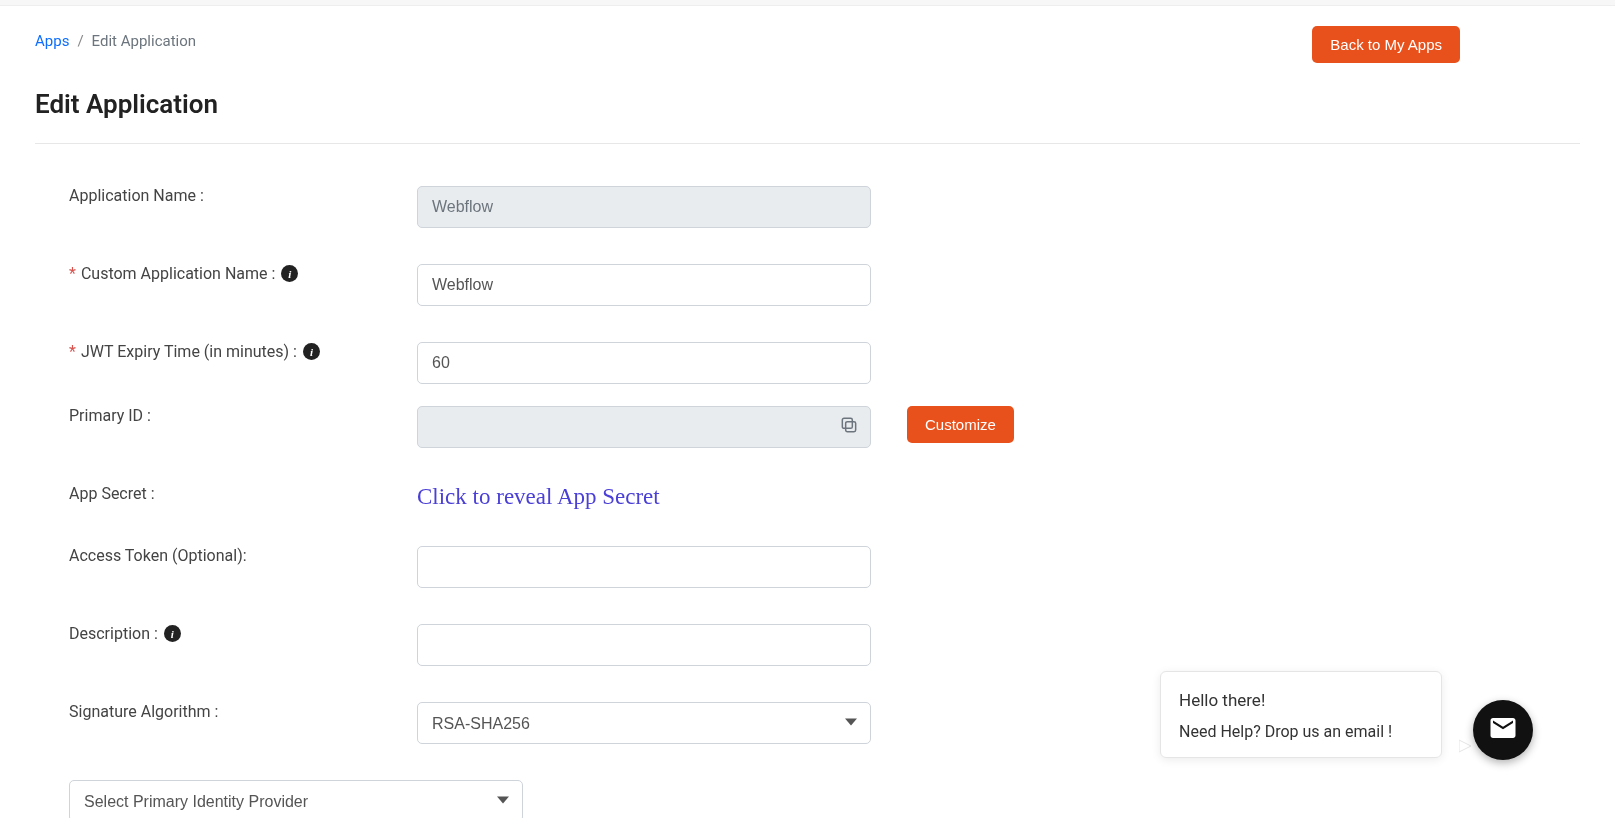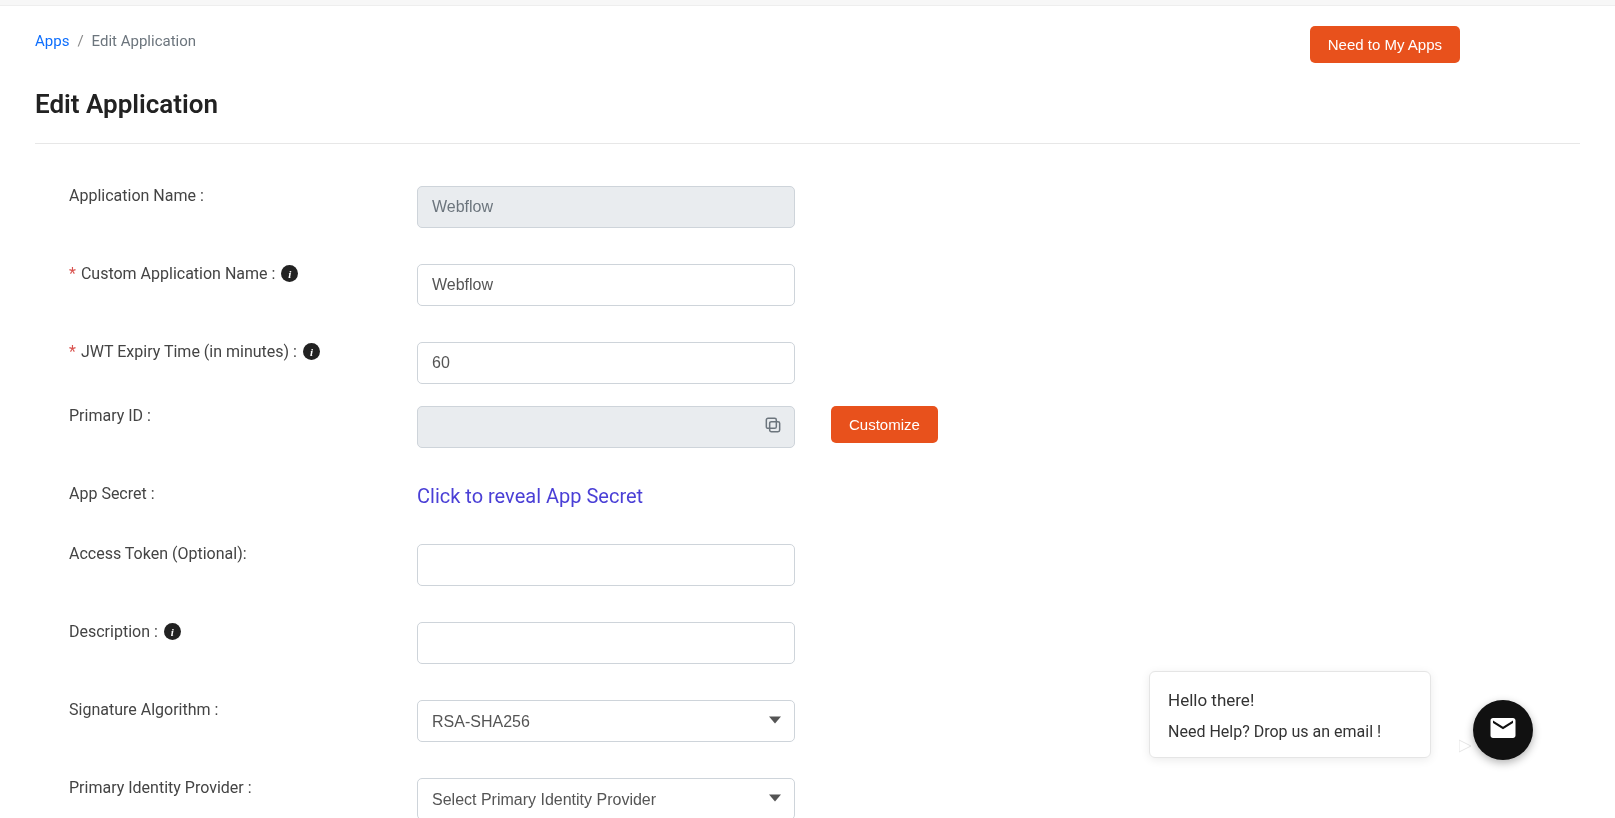--- a/index.html
+++ b/index.html
@@ -81,21 +81,21 @@
   border-radius: 50%;
   background: #222;
   color: #fff;
   font-size: 11px;
   font-weight: bold;
   font-style: italic;
   font-family: Georgia, serif;
   margin-left: 2px;
 }
 .input-col {
-  width: 378px;
+  width: 454px;
   position: relative;
 }
 .text-input, .select-input {
   width: 100%;
   height: 42px;
   padding: 8px 14px;
   border: 1px solid #ced4da;
   border-radius: 5px;
   font-size: 16px;
   color: #555;
@@ -137,26 +137,27 @@
   background: #e8511c;
   color: #ffffff;
   border: none;
   border-radius: 5px;
   padding: 10px 18px;
   font-size: 15px;
   cursor: pointer;
 }
 .link-text {
   color: #4a3fd6;
-  font-size: 20px;
-  cursor: pointer;
+  font-size: 23px;
+  cursor: pointer;
+  font-family: Liberation Serif, serif;
 }
 .chat-popup {
   position: fixed;
-  right: 184px;
+  right: 173px;
   bottom: 60px;
   width: 282px;
   background: #fff;
   border: 1px solid #e5e5e5;
   border-radius: 6px;
   box-shadow: 0 2px 10px rgba(0,0,0,0.08);
   padding: 18px 18px 16px 18px;
 }
 .chat-popup .line1 { font-size: 17px; color: #333; margin-bottom: 12px; }
 .chat-popup .line2 { font-size: 16px; color: #333; }
@@ -189,21 +190,21 @@
 <div class="top-strip"></div>
 
 <div class="container">
 
   <div class="header-row">
     <div class="breadcrumb">
       <a>Apps</a>
       <span class="sep">/</span>
       <span class="current">Edit Application</span>
     </div>
-    <button class="back-btn">Need to My Apps</button>
+    <button class="back-btn">Back to My Apps</button>
   </div>
 
   <h1 class="page-title">Edit Application</h1>
 
   <div class="divider"></div>
 
   <div class="form-area">
 
     <div class="form-row">
       <div class="label-col">
@@ -294,23 +295,20 @@
           <span class="select-caret">
             <svg width="12" height="12" viewBox="0 0 10 6">
                 <path d="M0 0 L5 6 L10 0 Z" fill="currentColor"></path>
               </svg>
           </span>
         </div>
       </div>
     </div>
 
     <div class="form-row tight" style="margin-top:18px;">
-      <div class="label-col">
-        <span>Primary Identity Provider :</span>
-      </div>
       <div class="input-col">
         <div class="select-wrap">
           <select class="select-input">
             <option>Select Primary Identity Provider</option>
           </select>
           <span class="select-caret">
             <svg width="12" height="12" viewBox="0 0 10 6">
                 <path d="M0 0 L5 6 L10 0 Z" fill="currentColor"></path>
               </svg>
           </span>

